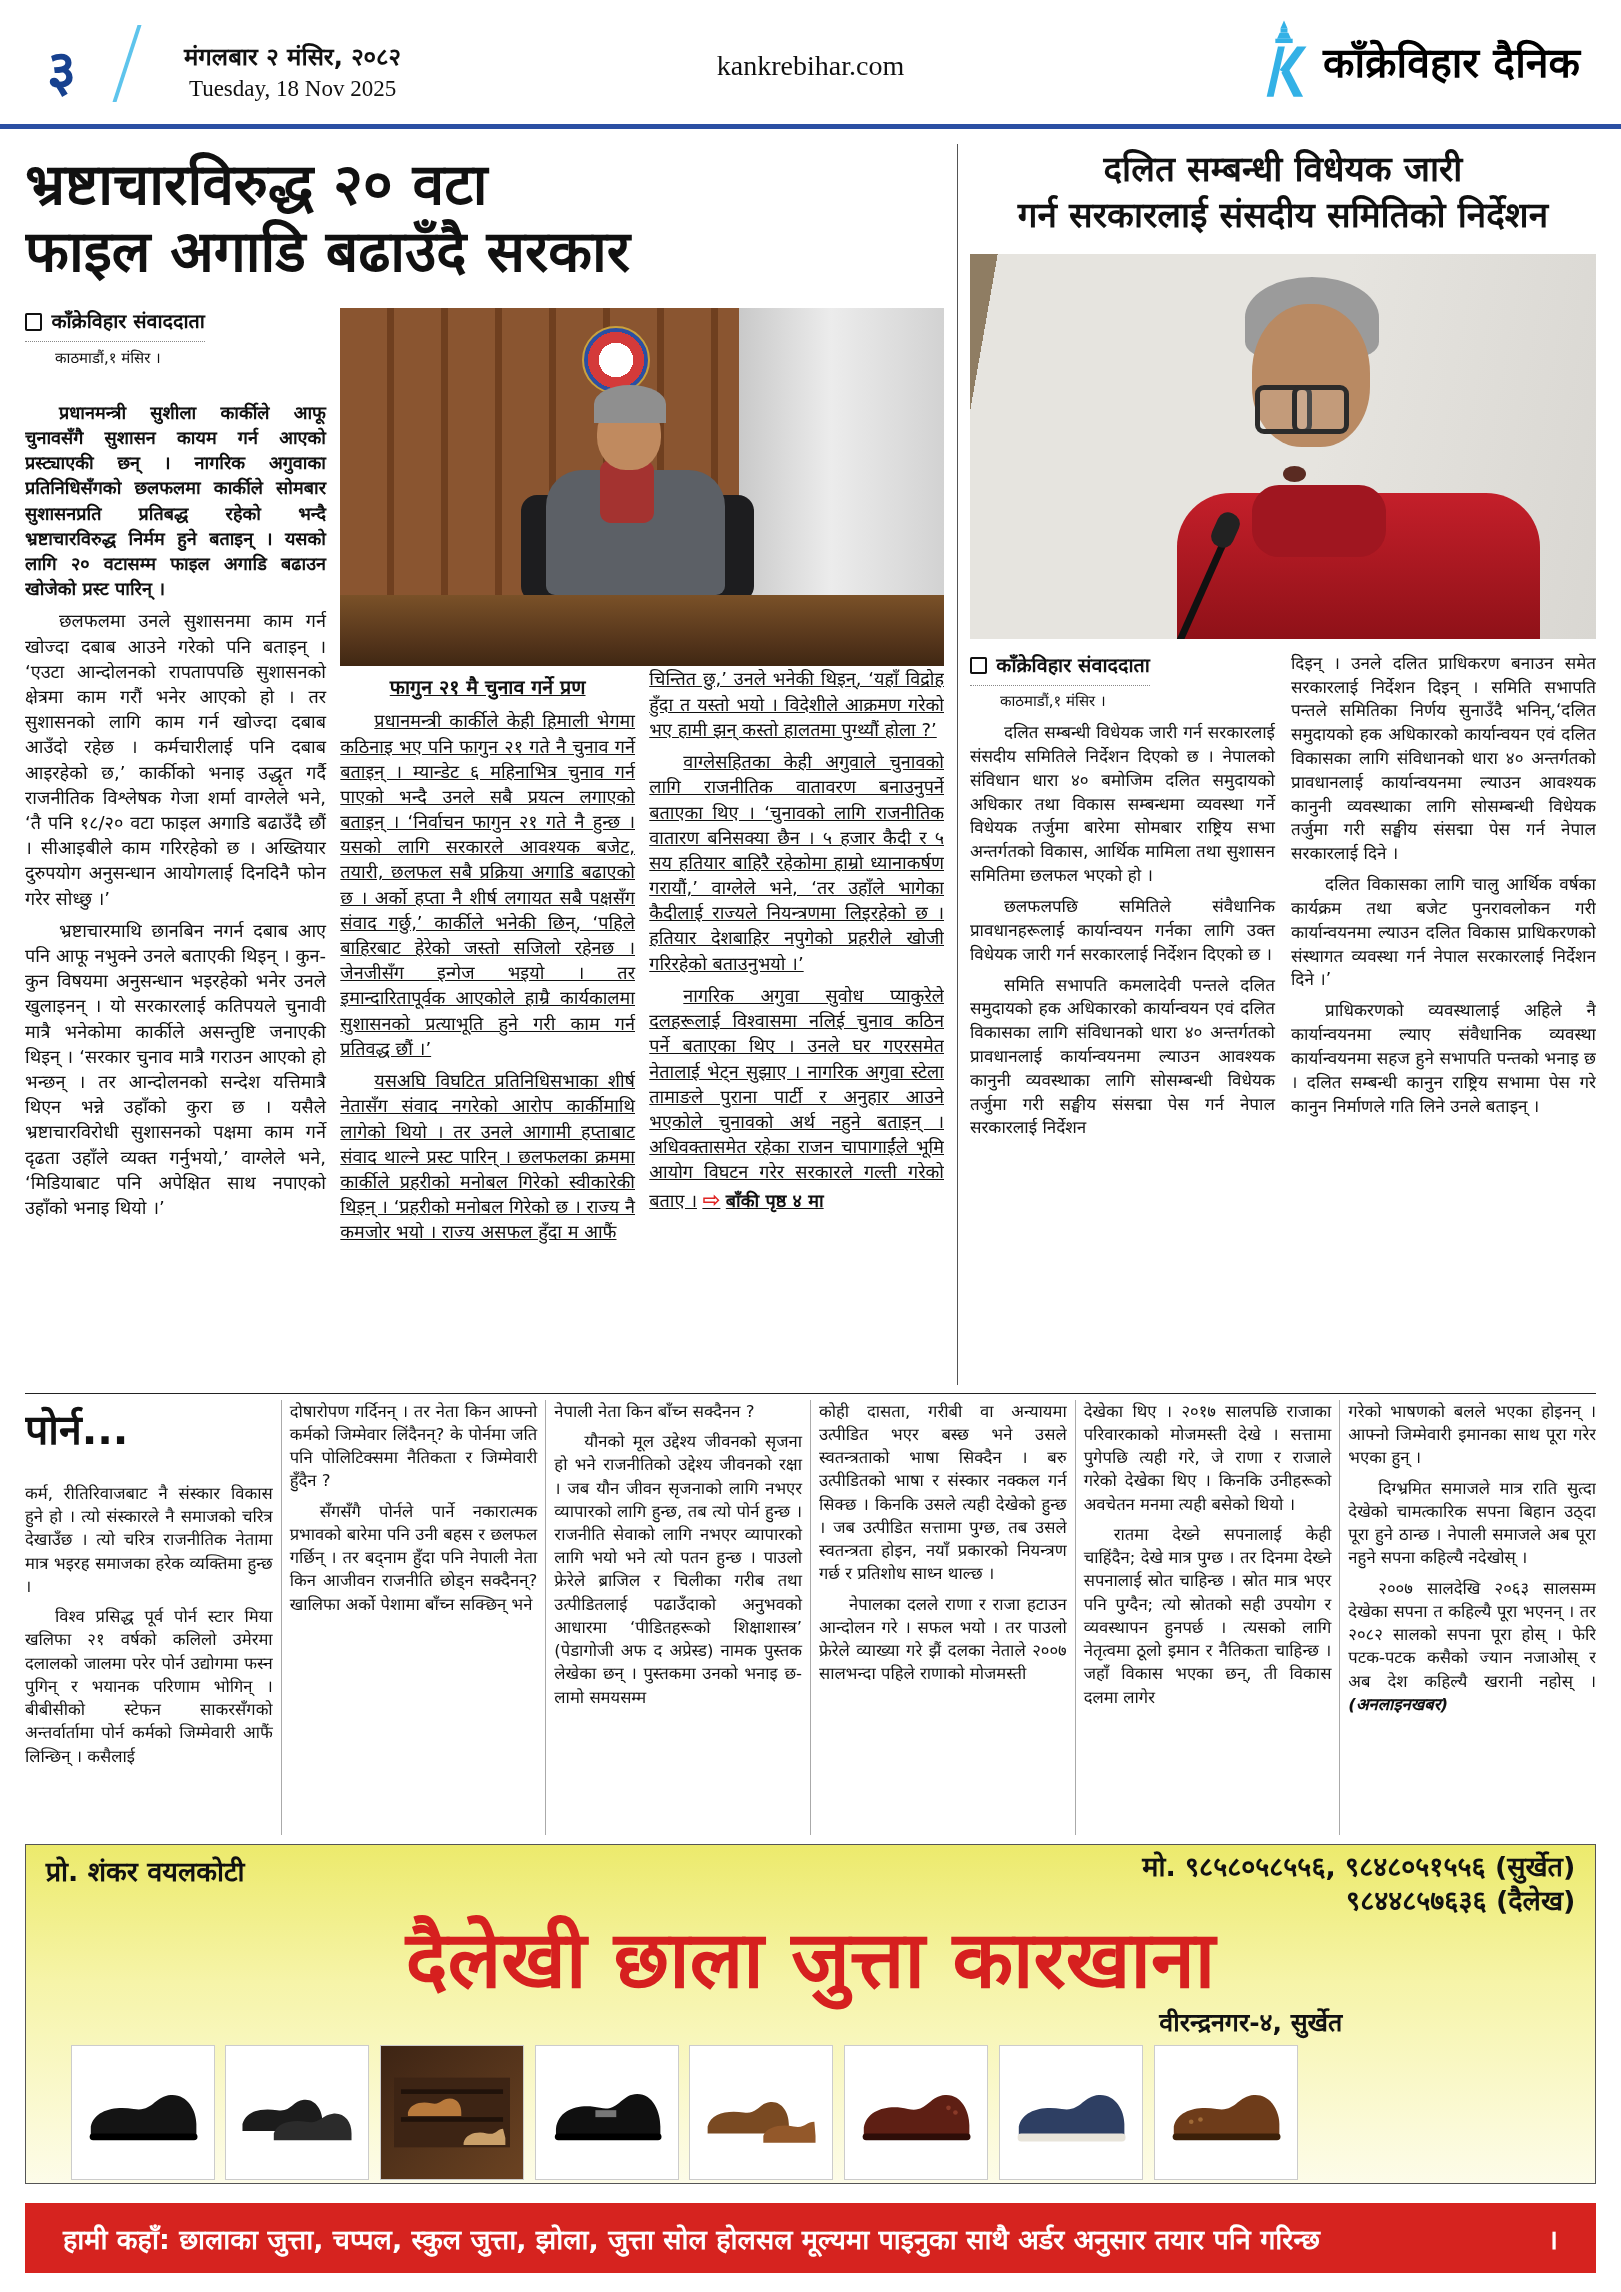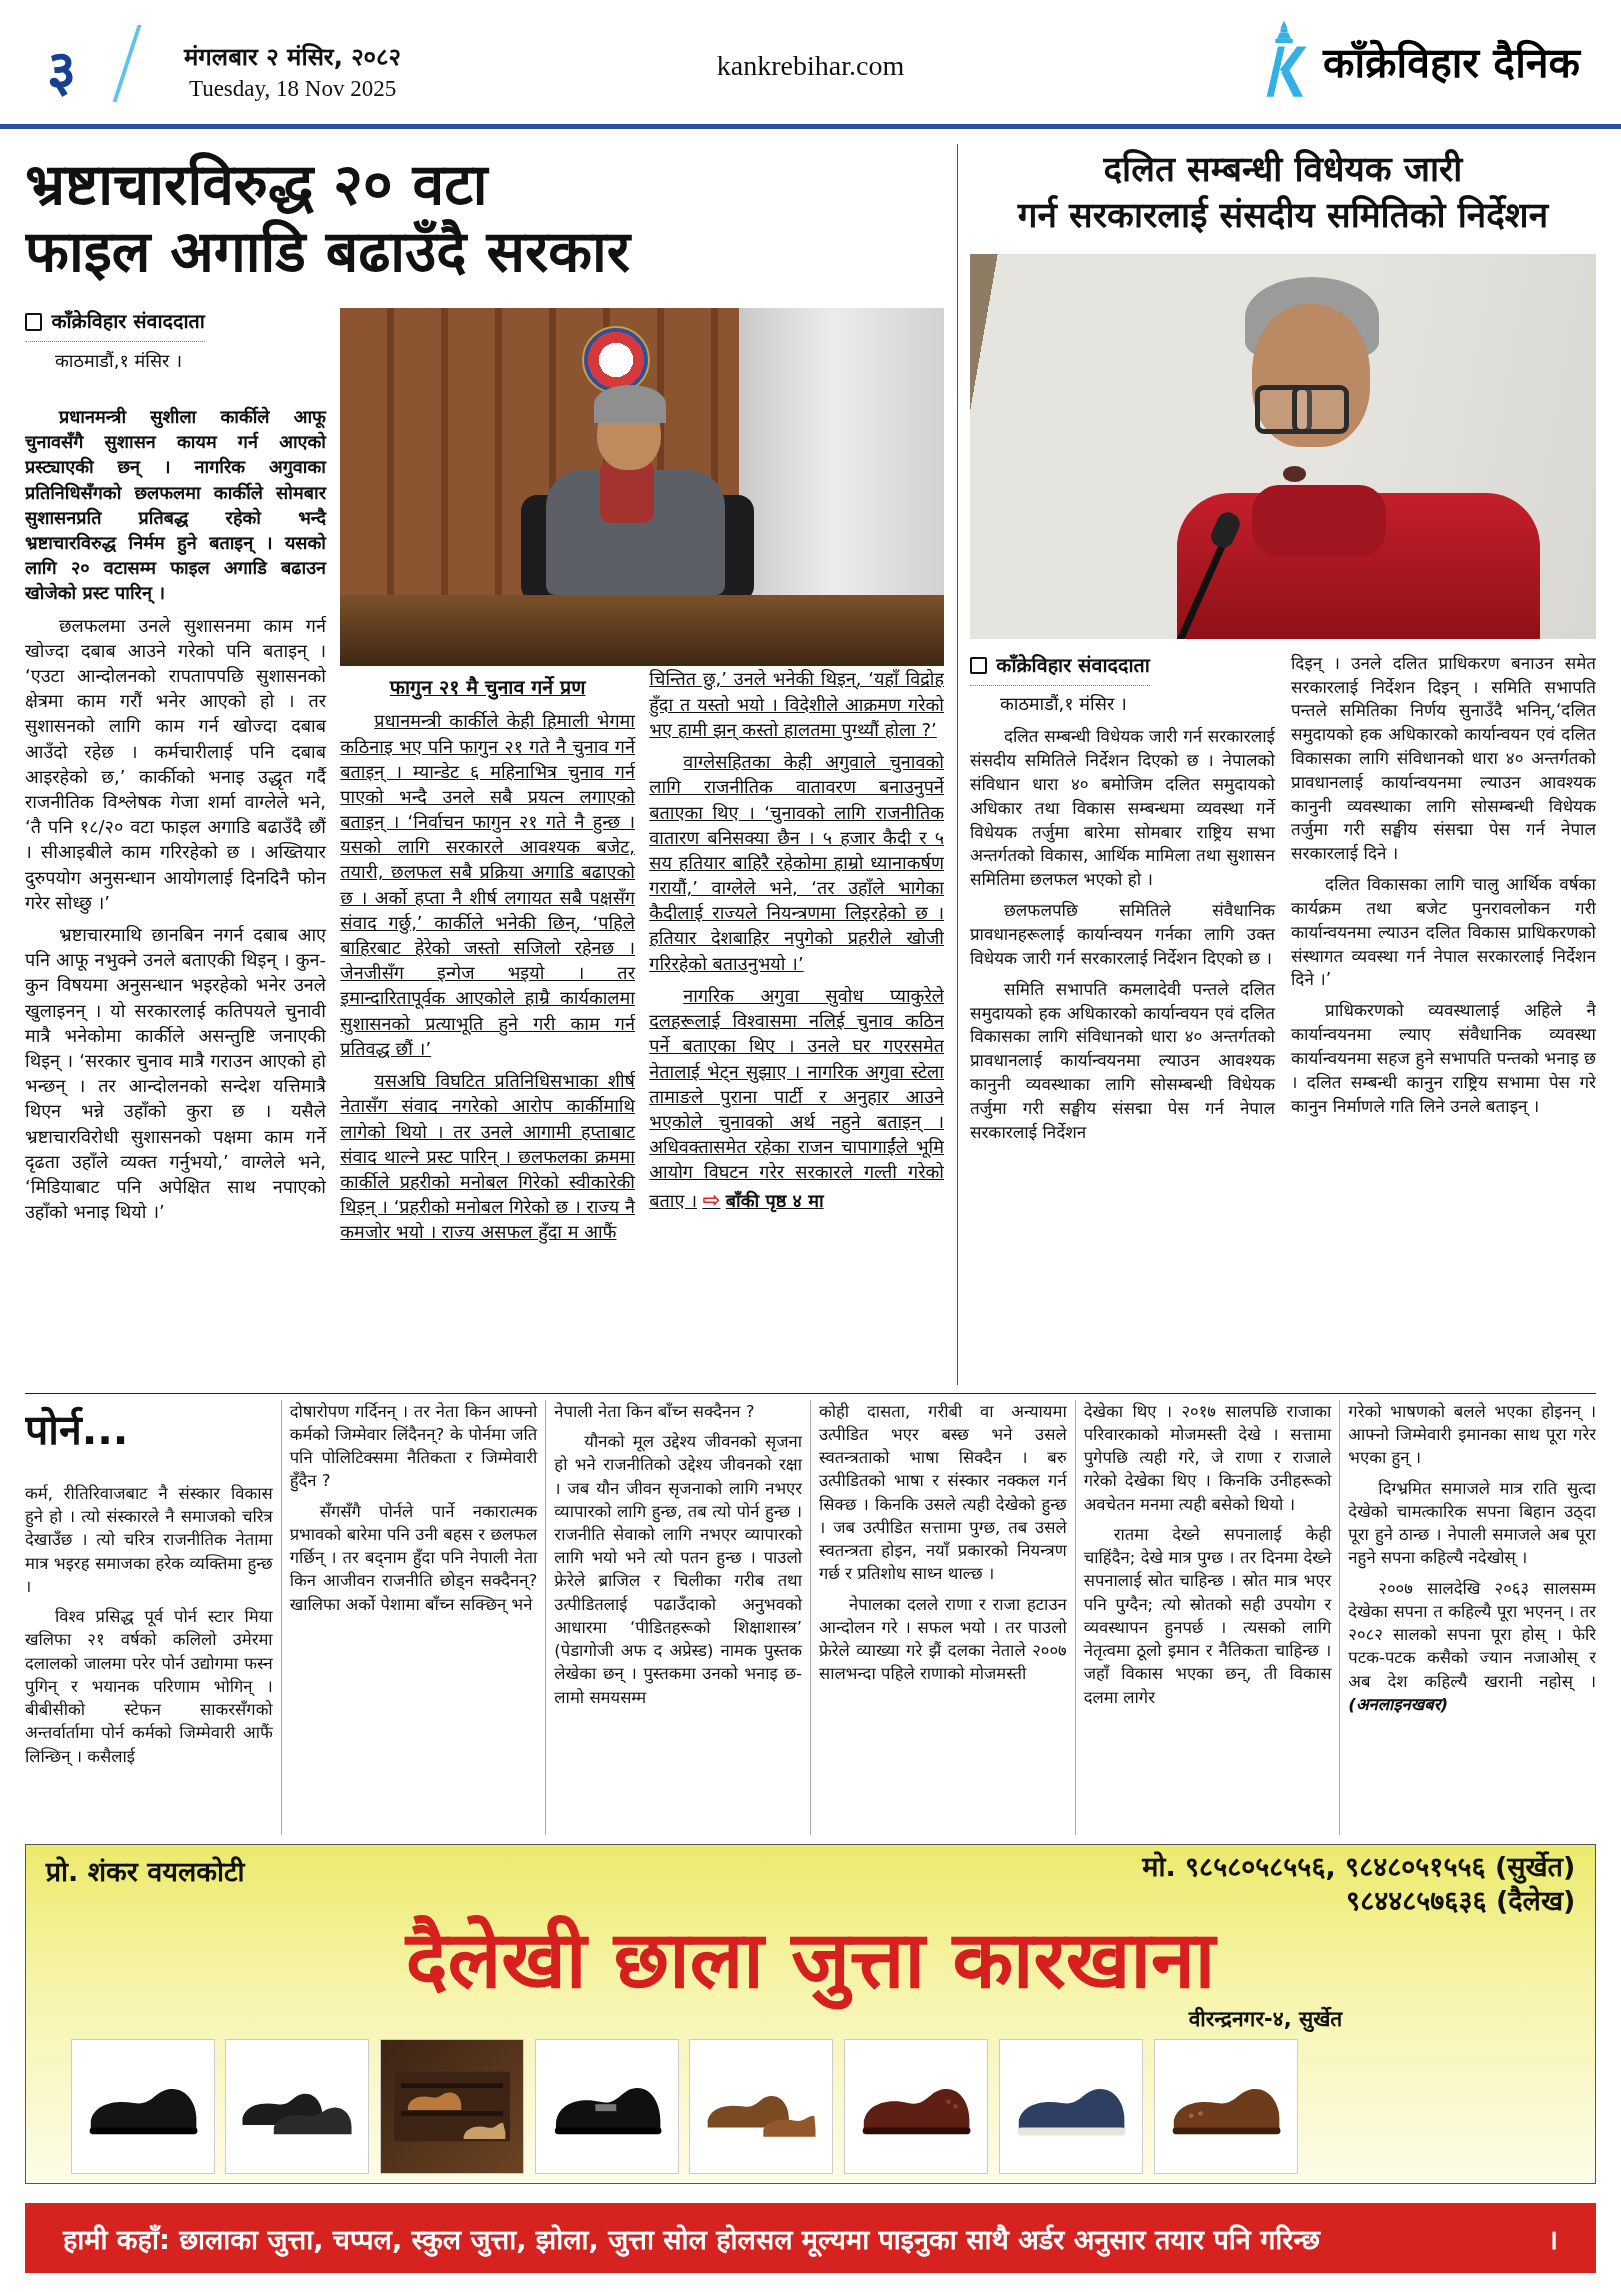--- a/index.html
+++ b/index.html
@@ -30,21 +30,21 @@
   .lead-body .col-1{width:301px;flex:none;}
   .lead-right{flex:1;display:flex;flex-direction:column;}
   .lead-cols{display:flex;gap:14.3px;flex:1;overflow:hidden;}
   .lead-cols .col{flex:1;text-decoration:underline;}
   .col p{margin:0 0 7.2px 0;text-indent:34px;}
   .col p.cont{text-indent:0;}
   .col p.bold-p{font-weight:700;margin-top:31px;}
   .byline{display:flex;align-items:center;gap:9px;font-weight:bold;font-size:19.7px;
           border-bottom:1.8px dotted #888;padding-bottom:5.4px;width:fit-content;margin-bottom:5.4px;}
   .sq{display:inline-block;width:13.4px;height:13.4px;border:2.7px solid #111;border-radius:1.8px;}
-  .dateline{font-size:18px;margin:0 0 9px 30px;}
+  .dateline{font-size:15px;margin:0 0 9px 30px;}
   .photo-caption{font-weight:bold;text-align:center;font-size:19.7px;margin:7.2px 0;}
   .cont-arrow{color:#e02524;font-weight:bold;font-size:21.5px;margin:0 5.4px;}
   .cont-note{font-weight:bold;}
   
   .photo{position:relative;overflow:hidden;background:#cfc6b8;}
   .pm-photo{width:100%;height:358px;flex:none;}
   .pm-wall{position:absolute;left:0;top:0;bottom:20%;width:66%;
            background:repeating-linear-gradient(90deg,#8a5530 0 47px,#6f3f1f 47px 54px);}
   .pm-curtain{position:absolute;right:0;top:0;bottom:20%;width:34%;
            background:linear-gradient(90deg,#c9c9c9,#ececec 45%,#d2d2d2);}
@@ -84,21 +84,21 @@
   .pcol p{margin:0 0 7.2px 0;text-indent:30px;}
   .pcol p.cont{text-indent:0;}
   .source{font-style:italic;font-weight:bold;}
   
   .ad{margin-top:9px;border:1.8px solid #555;height:340px;box-sizing:border-box;padding:5.4px 19.7px;
       background:linear-gradient(180deg,#ecea6c 0%,#f6f4a8 40%,#fdfce9 100%);overflow:hidden;}
   .ad-top{display:flex;justify-content:space-between;align-items:flex-start;}
   .ad-prop{font-size:27px;font-weight:bold;padding-top:1.8px;}
   .ad-phones{text-align:right;font-size:27px;font-weight:bold;line-height:1.25;}
   .ad-title{text-align:center;font-size:79px;font-weight:bold;color:#d6201f;margin:1.8px 0 0 0;line-height:1.05;}
-  .ad-address{text-align:right;font-size:21px;font-weight:bold;padding-right:233px;margin:1.8px 0 7.2px 0;}
+  .ad-address{text-align:right;font-size:25px;font-weight:bold;padding-right:233px;margin:1.8px 0 7.2px 0;}
   .shoe-row{display:flex;gap:10.7px;margin-left:25px;}
   .shoe-tile{width:142px;height:133px;background:#fff;border:0.9px solid #ccc;display:flex;align-items:center;justify-content:center;flex:none;}
   .shoe-tile.dark{background:linear-gradient(135deg,#3d2414,#6b4322);}
   
   .ad-strip{margin-top:19.7px;height:70px;background:#d6231f;display:flex;align-items:center;padding:0 38px;}
   .ad-strip-text{color:#fff;font-size:27px;font-weight:bold;}
   .ad-strip-end{color:#fff;font-size:27px;font-weight:bold;margin-left:auto;}
 </style>
 </head>
 <body>

